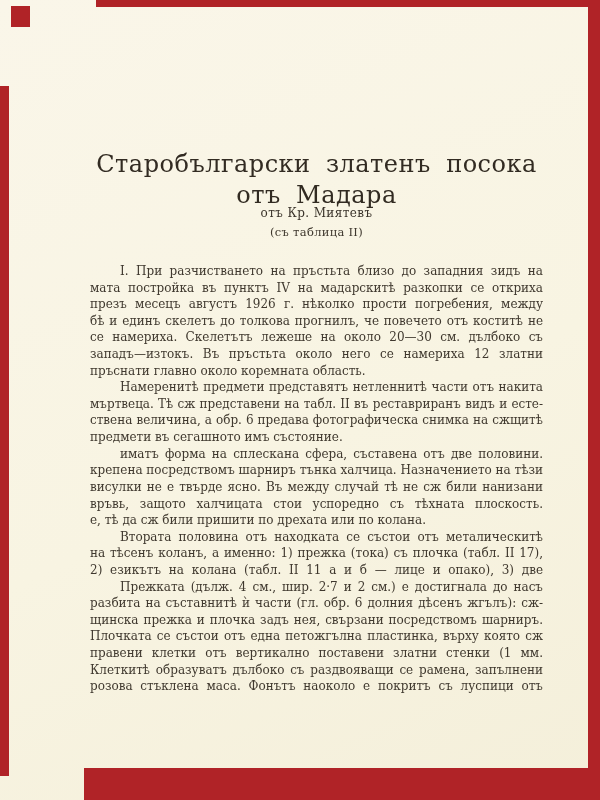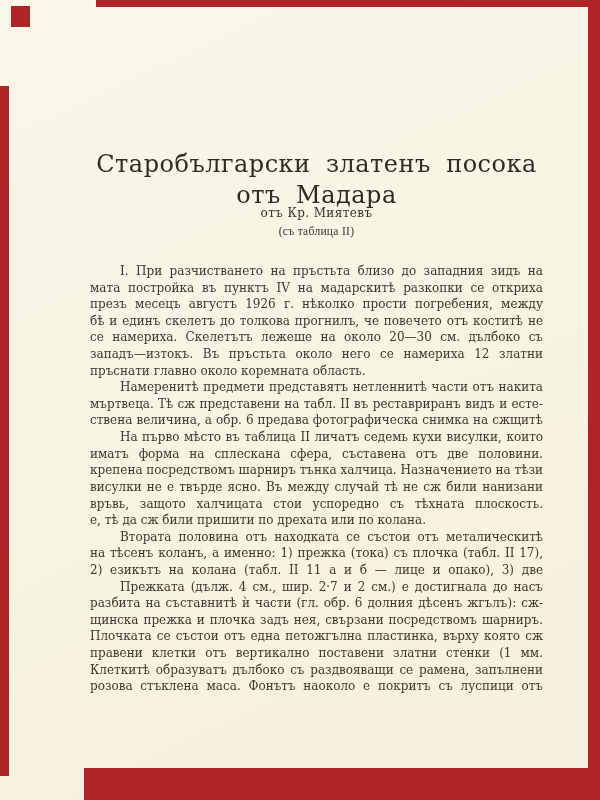--- a/index.html
+++ b/index.html
@@ -22,21 +22,21 @@
   .centered-line {
     position: absolute;
     left: 90px;
     width: 453px;
     text-align: center;
     color: #322b22;
   }
   .title1 { top: 150px; font-size: 24px; letter-spacing: 0.5px; word-spacing: 0.30em; }
   .title2 { top: 181px; font-size: 24px; letter-spacing: 0.5px; word-spacing: 0.30em; }
   .byline { top: 206px; font-size: 12px; font-weight: normal; letter-spacing: 0.4px; color: #3a332a; }
-  .subtitle { top: 225px; font-size: 11.5px; letter-spacing: 0.3px; color: #3e372d; font-family: Liberation Serif, serif; }
+  .subtitle { top: 225px; font-size: 11.5px; letter-spacing: 0.3px; color: #3e372d; }
 
   .body {
     position: absolute;
     top: 263px;
     left: 90px;
     width: 453px;
     color: #3f382e;
     font-size: 12px;
   }
   .body-line {
@@ -72,23 +72,23 @@
         <div class="body-line">презъ месецъ августъ 1926 г. нѣколко прости погребения, между които</div>
         <div class="body-line">бѣ и единъ скелетъ до толкова прогнилъ, че повечето отъ коститѣ не</div>
         <div class="body-line">се намериха. Скелетътъ лежеше на около 20—30 см. дълбоко съ посока</div>
         <div class="body-line">западъ—изтокъ. Въ пръстьта около него се намериха 12 златни предмета,</div>
         <div class="body-line last">пръснати главно около коремната область.</div>
       </div>
       <div class="paragraph">
         <div class="body-line">Намеренитѣ предмети представятъ нетленнитѣ части отъ накита на</div>
         <div class="body-line">мъртвеца. Тѣ сж представени на табл. II въ реставриранъ видъ и есте-</div>
         <div class="body-line">ствена величина, а обр. 6 предава фотографическа снимка на сжщитѣ</div>
+        <div class="body-line last">предмети въ сегашното имъ състояние.</div>
       </div>
       <div class="paragraph">
-        <div class="body-line">На първо мѣсто въ таблица II личатъ  седемь кухи висулки, които</div>
         <div class="body-line">иматъ форма на сплескана сфера, съставена отъ две половини. Ржбътъ</div>
         <div class="body-line">крепена посредствомъ шарниръ тънка халчица. Назначението на тѣзи</div>
         <div class="body-line">висулки не е твърде ясно. Въ между случай тѣ не сж били нанизани на</div>
         <div class="body-line">връвь, защото халчицата стои успоредно съ тѣхната плоскость. Възможно</div>
         <div class="body-line last">е, тѣ да сж били пришити по дрехата или по колана.</div>
       </div>
       <div class="paragraph">
         <div class="body-line">Втората половина отъ находката се състои отъ металическитѣ части</div>
         <div class="body-line">на тѣсенъ коланъ, а именно: 1) прежка (тока) съ плочка (табл. II 17),</div>
         <div class="body-line">2) езикътъ на колана (табл. II 11 а и б — лице и опако), 3) две апликации</div>

